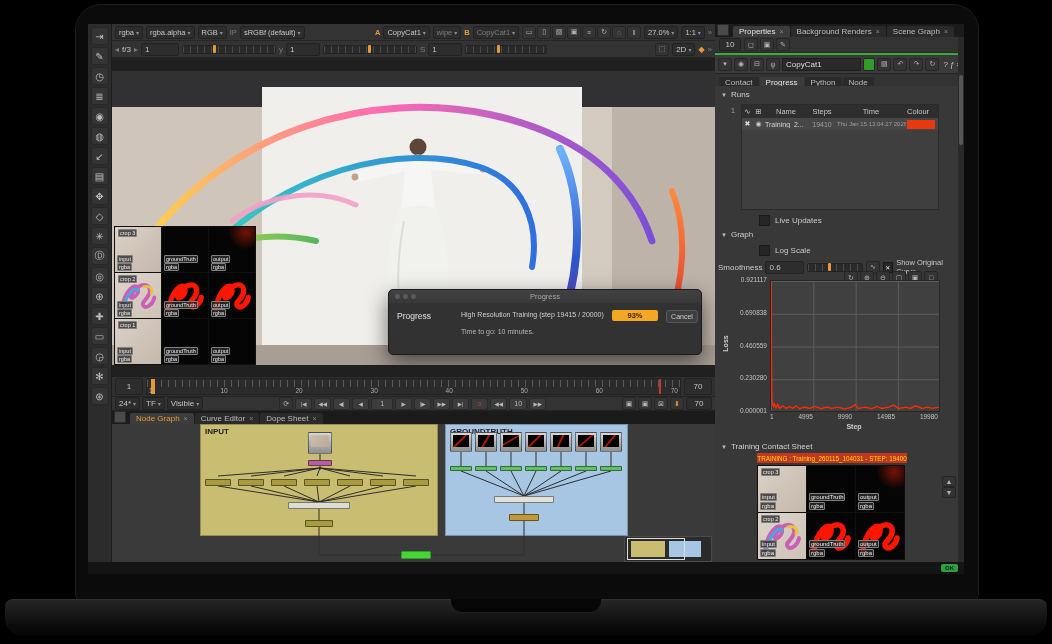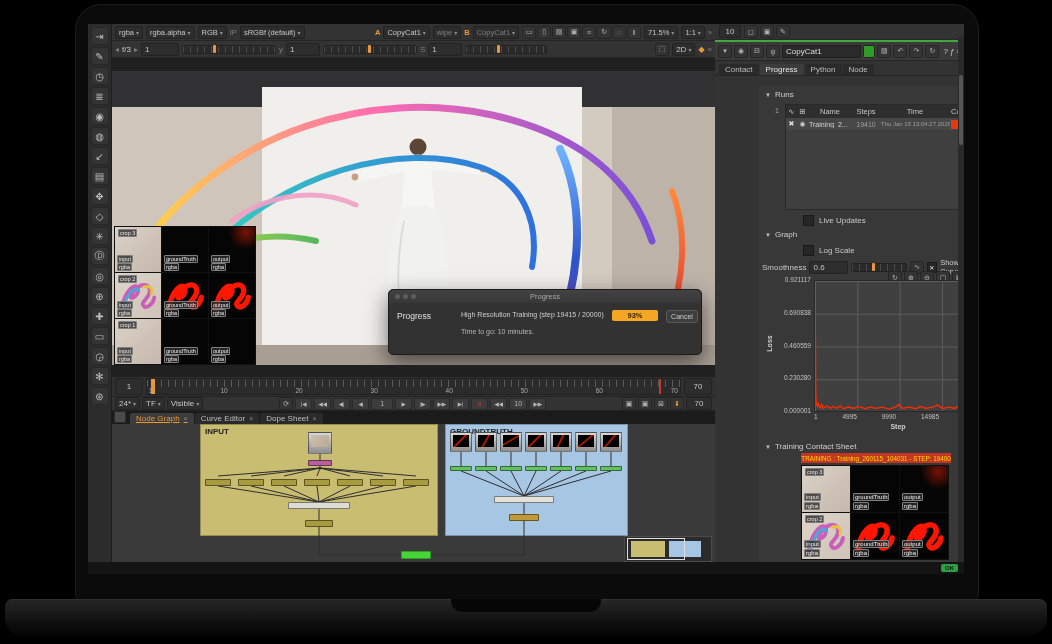--- a/index.html
+++ b/index.html
@@ -34,35 +34,35 @@
   .infobar{position:absolute;left:0;top:341px;width:603px;height:12px;background:#0e0e0e;color:#b9b9b9;font-size:7.5px;display:flex;align-items:center;box-sizing:border-box;padding:0 8px;}
   .timeline{position:absolute;left:0;top:353px;width:603px;height:20px;background:#303030;display:flex;align-items:stretch;gap:3px;padding:1px 3px;box-sizing:border-box;border-bottom:1px solid #242424;}
   .ruler{flex:1;position:relative;background:#2b2b2b;border:1px solid #222;overflow:hidden;}
   .rticks{position:absolute;left:0;top:1px;right:0;height:7px;background-image:repeating-linear-gradient(90deg,#5a5a5a 0 1px,transparent 1px 7px);}
   .rlabels{position:absolute;left:2px;right:2px;bottom:0;display:flex;justify-content:space-between;font-size:6.5px;color:#aaa;}
   .playhead{position:absolute;left:4px;top:0;width:4px;height:100%;background:#e8973a;}
   .redmark{position:absolute;left:96%;top:0;width:2px;height:100%;background:#c0392b;}
   .transport{position:absolute;left:0;top:373px;width:603px;height:14px;background:#333;display:flex;align-items:center;gap:2px;padding:0 3px;box-sizing:border-box;border-bottom:1px solid #242424;}
   .tbtn{min-width:13px;height:10px;background:#3c3c3c;border:1px solid #2a2a2a;border-radius:2px;color:#b9b9b9;font-size:5.5px;display:inline-flex;align-items:center;justify-content:center;padding:0 1px;}
   .gtabs{position:absolute;left:0;top:387px;width:603px;height:13px;background:#1b1b1b;display:flex;align-items:flex-end;gap:1px;padding-left:2px;box-sizing:border-box;}
-  .gtabs .tab.sel{color:#e8973a;text-decoration:underline;}
+  .gtabs .tab.sel{color:#e8973a;}
   
   .ngraph{position:absolute;left:0;top:400px;width:603px;height:138px;background:#3a3a3a;overflow:hidden;}
   .bdrop{position:absolute;font-weight:bold;color:#222;font-size:8px;box-sizing:border-box;padding:2px 4px;border:1px solid rgba(0,0,0,.25);}
   .node{position:absolute;box-sizing:border-box;border:1px solid rgba(0,0,0,.45);border-radius:1px;}
   .readnode{background:linear-gradient(#d8d8d8,#8f8f8f);}
   .thumb{position:absolute;left:2px;top:2px;right:2px;height:12px;}
   
   .rpanel{position:absolute;left:627px;top:0;width:249px;height:538px;background:#333;}
   .prow{height:15px;display:flex;align-items:center;gap:3px;padding:0 4px;background:#333;border-bottom:1px solid #282828;}
   .greenline{height:2px;background:#3fa93f;}
   .nodehead{height:18px;display:flex;align-items:center;gap:2px;padding:0 3px;background:#3a3a3a;border-bottom:1px solid #262626;}
   .namefield{width:86px;height:11px;background:#2a2a2a;border:1px solid #1f1f1f;color:#ddd;font-size:8px;display:flex;align-items:center;padding:0 3px;}
   .ntabs{height:14px;display:flex;align-items:flex-end;gap:1px;padding-left:4px;background:#333;border-bottom:1px solid #262626;}
-  .pcontent{position:absolute;left:0;top:62px;width:249px;height:476px;background:#383838;overflow:hidden;margin-left:44px;}
+  .pcontent{position:absolute;left:0;top:62px;width:249px;height:476px;background:#383838;overflow:hidden;}
   .sectitle{position:absolute;font-size:8px;color:#cfcfcf;display:flex;gap:4px;align-items:center;}
   .tri{color:#bdbdbd;font-size:6px;}
   .checkbox{width:9px;height:9px;background:#262626;border:1px solid #1a1a1a;display:inline-flex;align-items:center;justify-content:center;color:#eee;font-size:6px;}
   .runs-table{position:absolute;left:26px;top:18px;width:196px;height:104px;background:#3f3f3f;border:1px solid #2a2a2a;font-size:7px;}
   .rt-head{display:flex;background:#2e2e2e;color:#c4c4c4;height:13px;align-items:center;font-size:7.5px;}
   .rt-row{display:flex;background:#474747;height:12px;align-items:center;color:#9f9f9f;}
   .rt-c{box-sizing:border-box;padding:0 1px;overflow:hidden;white-space:nowrap;}
   .chart{position:absolute;left:0;top:190px;width:249px;height:158px;}
   .plot{position:absolute;left:55px;top:4px;width:168px;height:130px;background:#404040;border:1px solid #272727;background-image:linear-gradient(#5c5c5c 1px,transparent 1px),linear-gradient(90deg,#5c5c5c 1px,transparent 1px);background-size:25.2% 25.2%;}
   .ylabels{position:absolute;left:12px;top:0px;width:40px;height:138px;display:flex;flex-direction:column;justify-content:space-between;align-items:flex-end;font-size:6.5px;color:#c2c2c2;}
@@ -220,21 +220,21 @@
               <span>↻</span>
             </span>
             <span class="ibox">
               <span>◌</span>
             </span>
             <span class="ibox">
               <span>‖</span>
             </span>
           </span>
         <span class="ctl">
-            <span>71.5%</span>
+            <span>27.0%</span>
             <span class="caret">▾</span>
           </span>
         <span class="ctl">
             <span>1:1</span>
             <span class="caret">▾</span>
           </span>
         <span class="dim">»</span>
       </div>
 
       <div class="vt" style="top:17px">
@@ -564,20 +564,35 @@
 
         <div class="abs" style="left:512px;top:112px;width:86px;height:24px;background:#2b2b2b;border:1px solid #4a4a4a;">
           <span class="abs" style="left:6px;top:4px;width:34px;height:16px;background:#c9bd72;"></span>
           <span class="abs" style="left:44px;top:4px;width:32px;height:16px;background:#a6c6e4;"></span>
           <span class="abs" style="left:2px;top:1px;width:56px;height:20px;border:1px solid #ddd;"></span>
         </div>
       </div>
     </div>
 
     <div class="rpanel">
+      <div class="tabbar" style="font-size:7.5px;">
+        <div class="paneicon"></div>
+        <div class="tab sel">
+            <span>Properties</span>
+            <span class="x">×</span>
+          </div>
+        <div class="tab">
+            <span>Background Renders</span>
+            <span class="x">×</span>
+          </div>
+        <div class="tab">
+            <span>Scene Graph</span>
+            <span class="x">×</span>
+          </div>
+      </div>
       <div class="prow">
         <span class="ctl" style="width:14px;justify-content:center">10</span>
         <span class="row" style="gap:2px">
 
         <span class="ibox">
               <span>◻</span>
             </span>
             <span class="ibox">
               <span>▣</span>
             </span>

